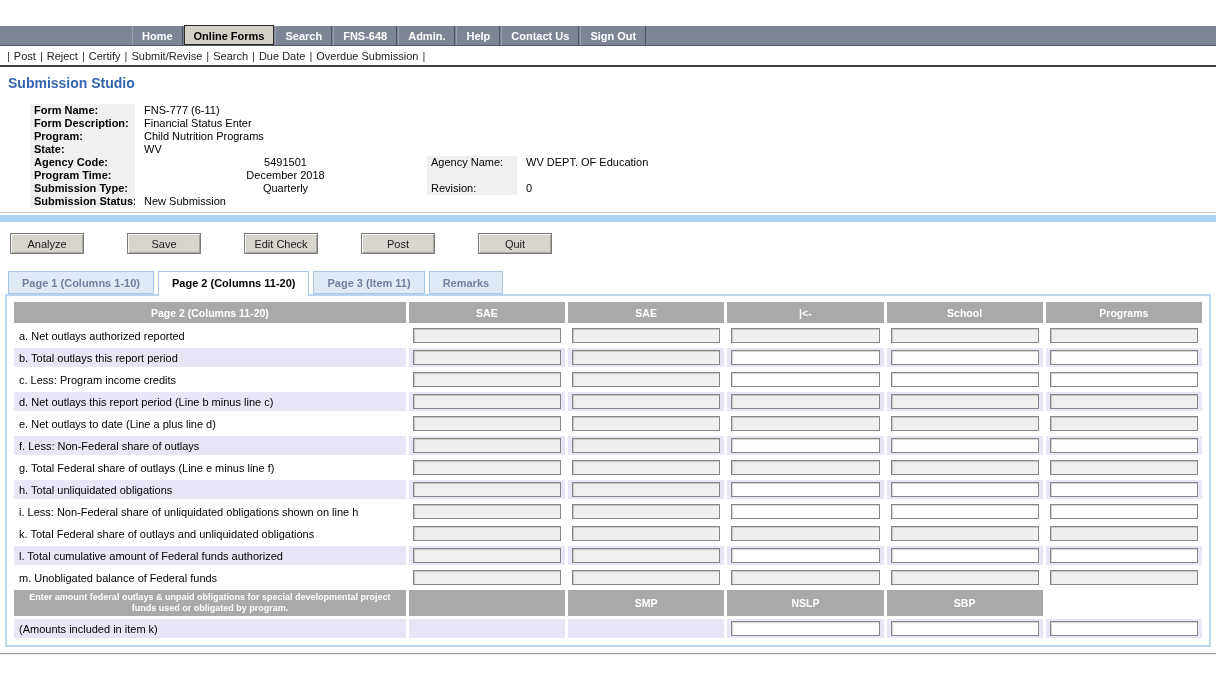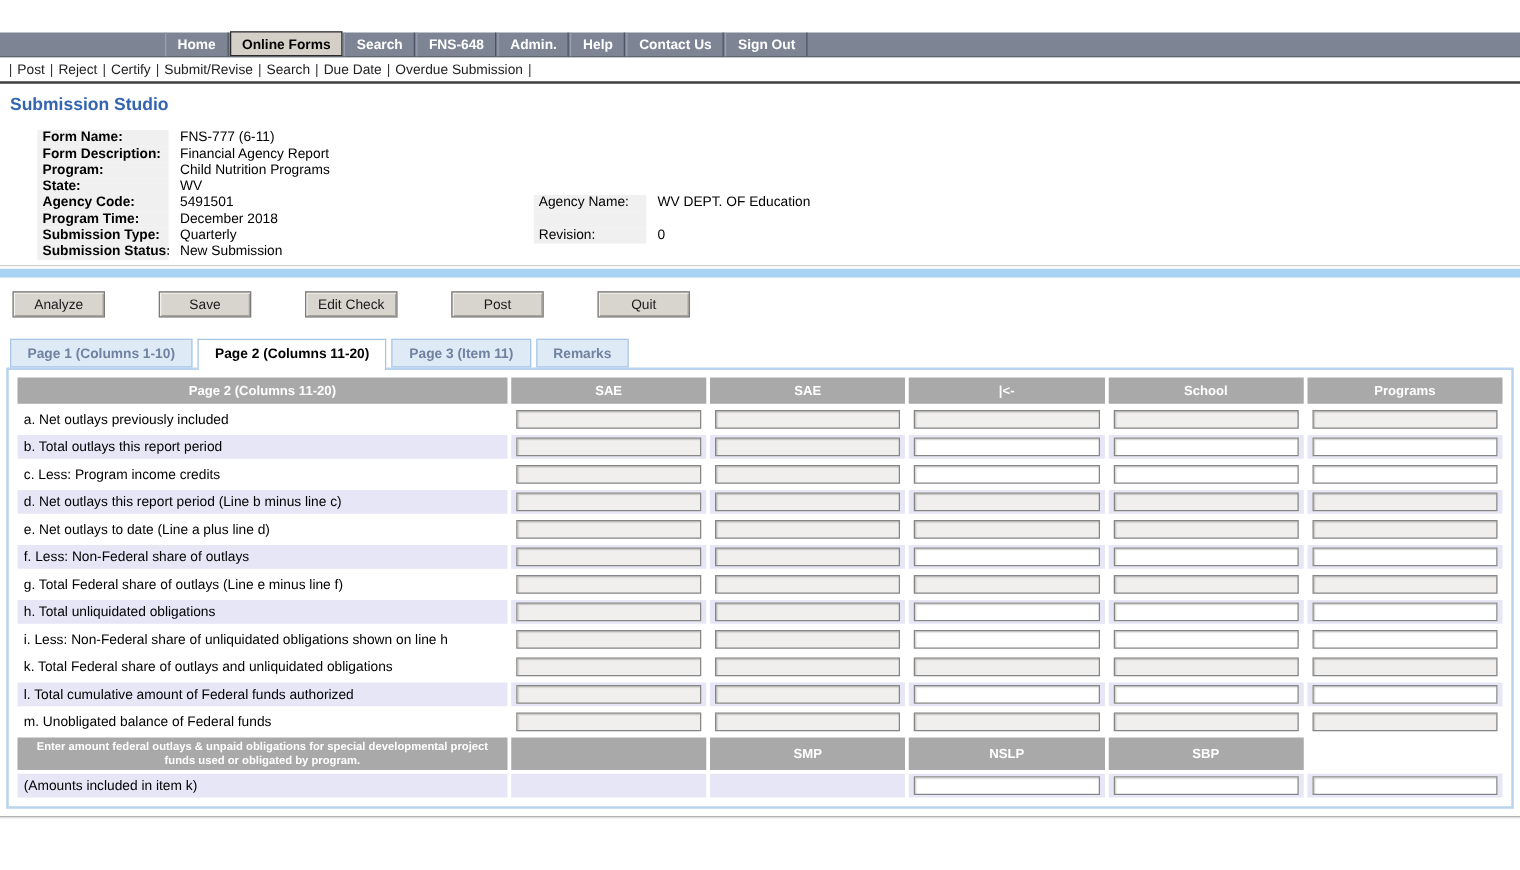--- a/index.html
+++ b/index.html
@@ -18,21 +18,21 @@
 .menu-sep { color:#333; padding:0 4px; }
 .rule-dark { border-top:2px solid #3f3f3f; }
 
 .page-title { margin:8px 0 0 8px; font-size:14px; font-weight:bold; color:#3465b0; }
 
 
 .details { margin:13px 0 0 30px; width:1150px; }
 .detail-row { display:flex; height:13px; line-height:13px; }
 .d-label { width:105px; background:#f0f0f0; font-weight:bold; padding-left:4px; white-space:nowrap; }
 .d-value { padding-left:9px; background:#fff; white-space:nowrap; }
-.d-value.v1 { width:292px; }
+.d-value.v1 { width:292px;text-align:center; }
 .d-value.flexv { flex:1; }
 .d-label2 { width:90px; background:#f0f0f0; font-weight:normal; padding-left:4px; white-space:nowrap; }
 .d-value2 { flex:1; padding-left:9px; white-space:nowrap; }
 
 
 .bluebar-wrap { margin-top:4px; border-top:1px solid #cfcfcf; padding-top:2px; }
 .bluebar { height:7px; background:#a9d3f2; }
 
 
 .toolbar { margin:11px 0 0 10px; display:flex;gap:36px; }
@@ -80,21 +80,21 @@
 
 <div class="page-title">Submission Studio</div>
 
 <div class="details">
     <div class="detail-row">
       <div class="d-label">Form Name:</div>
       <div class="d-value flexv">FNS-777 (6-11)</div>
     </div>
     <div class="detail-row">
       <div class="d-label">Form Description:</div>
-      <div class="d-value flexv">Financial Agency Report</div>
+      <div class="d-value flexv">Financial Status Enter</div>
     </div>
     <div class="detail-row">
       <div class="d-label">Program:</div>
       <div class="d-value flexv">Child Nutrition Programs</div>
     </div>
     <div class="detail-row">
       <div class="d-label">State:</div>
       <div class="d-value flexv">WV</div>
     </div>
     <div class="detail-row">
@@ -153,21 +153,21 @@
     <tbody>
         <tr>
           <td class="hdr">Page 2 (Columns 11-20)</td>
           <td class="hdr">SAE</td>
           <td class="hdr">SAE</td>
           <td class="hdr">|&lt;-</td>
           <td class="hdr">School</td>
           <td class="hdr">Programs</td>
         </tr>
         <tr class="plain">
-          <td class="row-label">a. Net outlays previously included</td>
+          <td class="row-label">a. Net outlays authorized reported</td>
           <td class="cell">
             <input class="amt" type="text" disabled="" style="">
           </td>
           <td class="cell">
             <input class="amt" type="text" disabled="" style="">
           </td>
           <td class="cell">
             <input class="amt" type="text" disabled="" style="">
           </td>
           <td class="cell">

